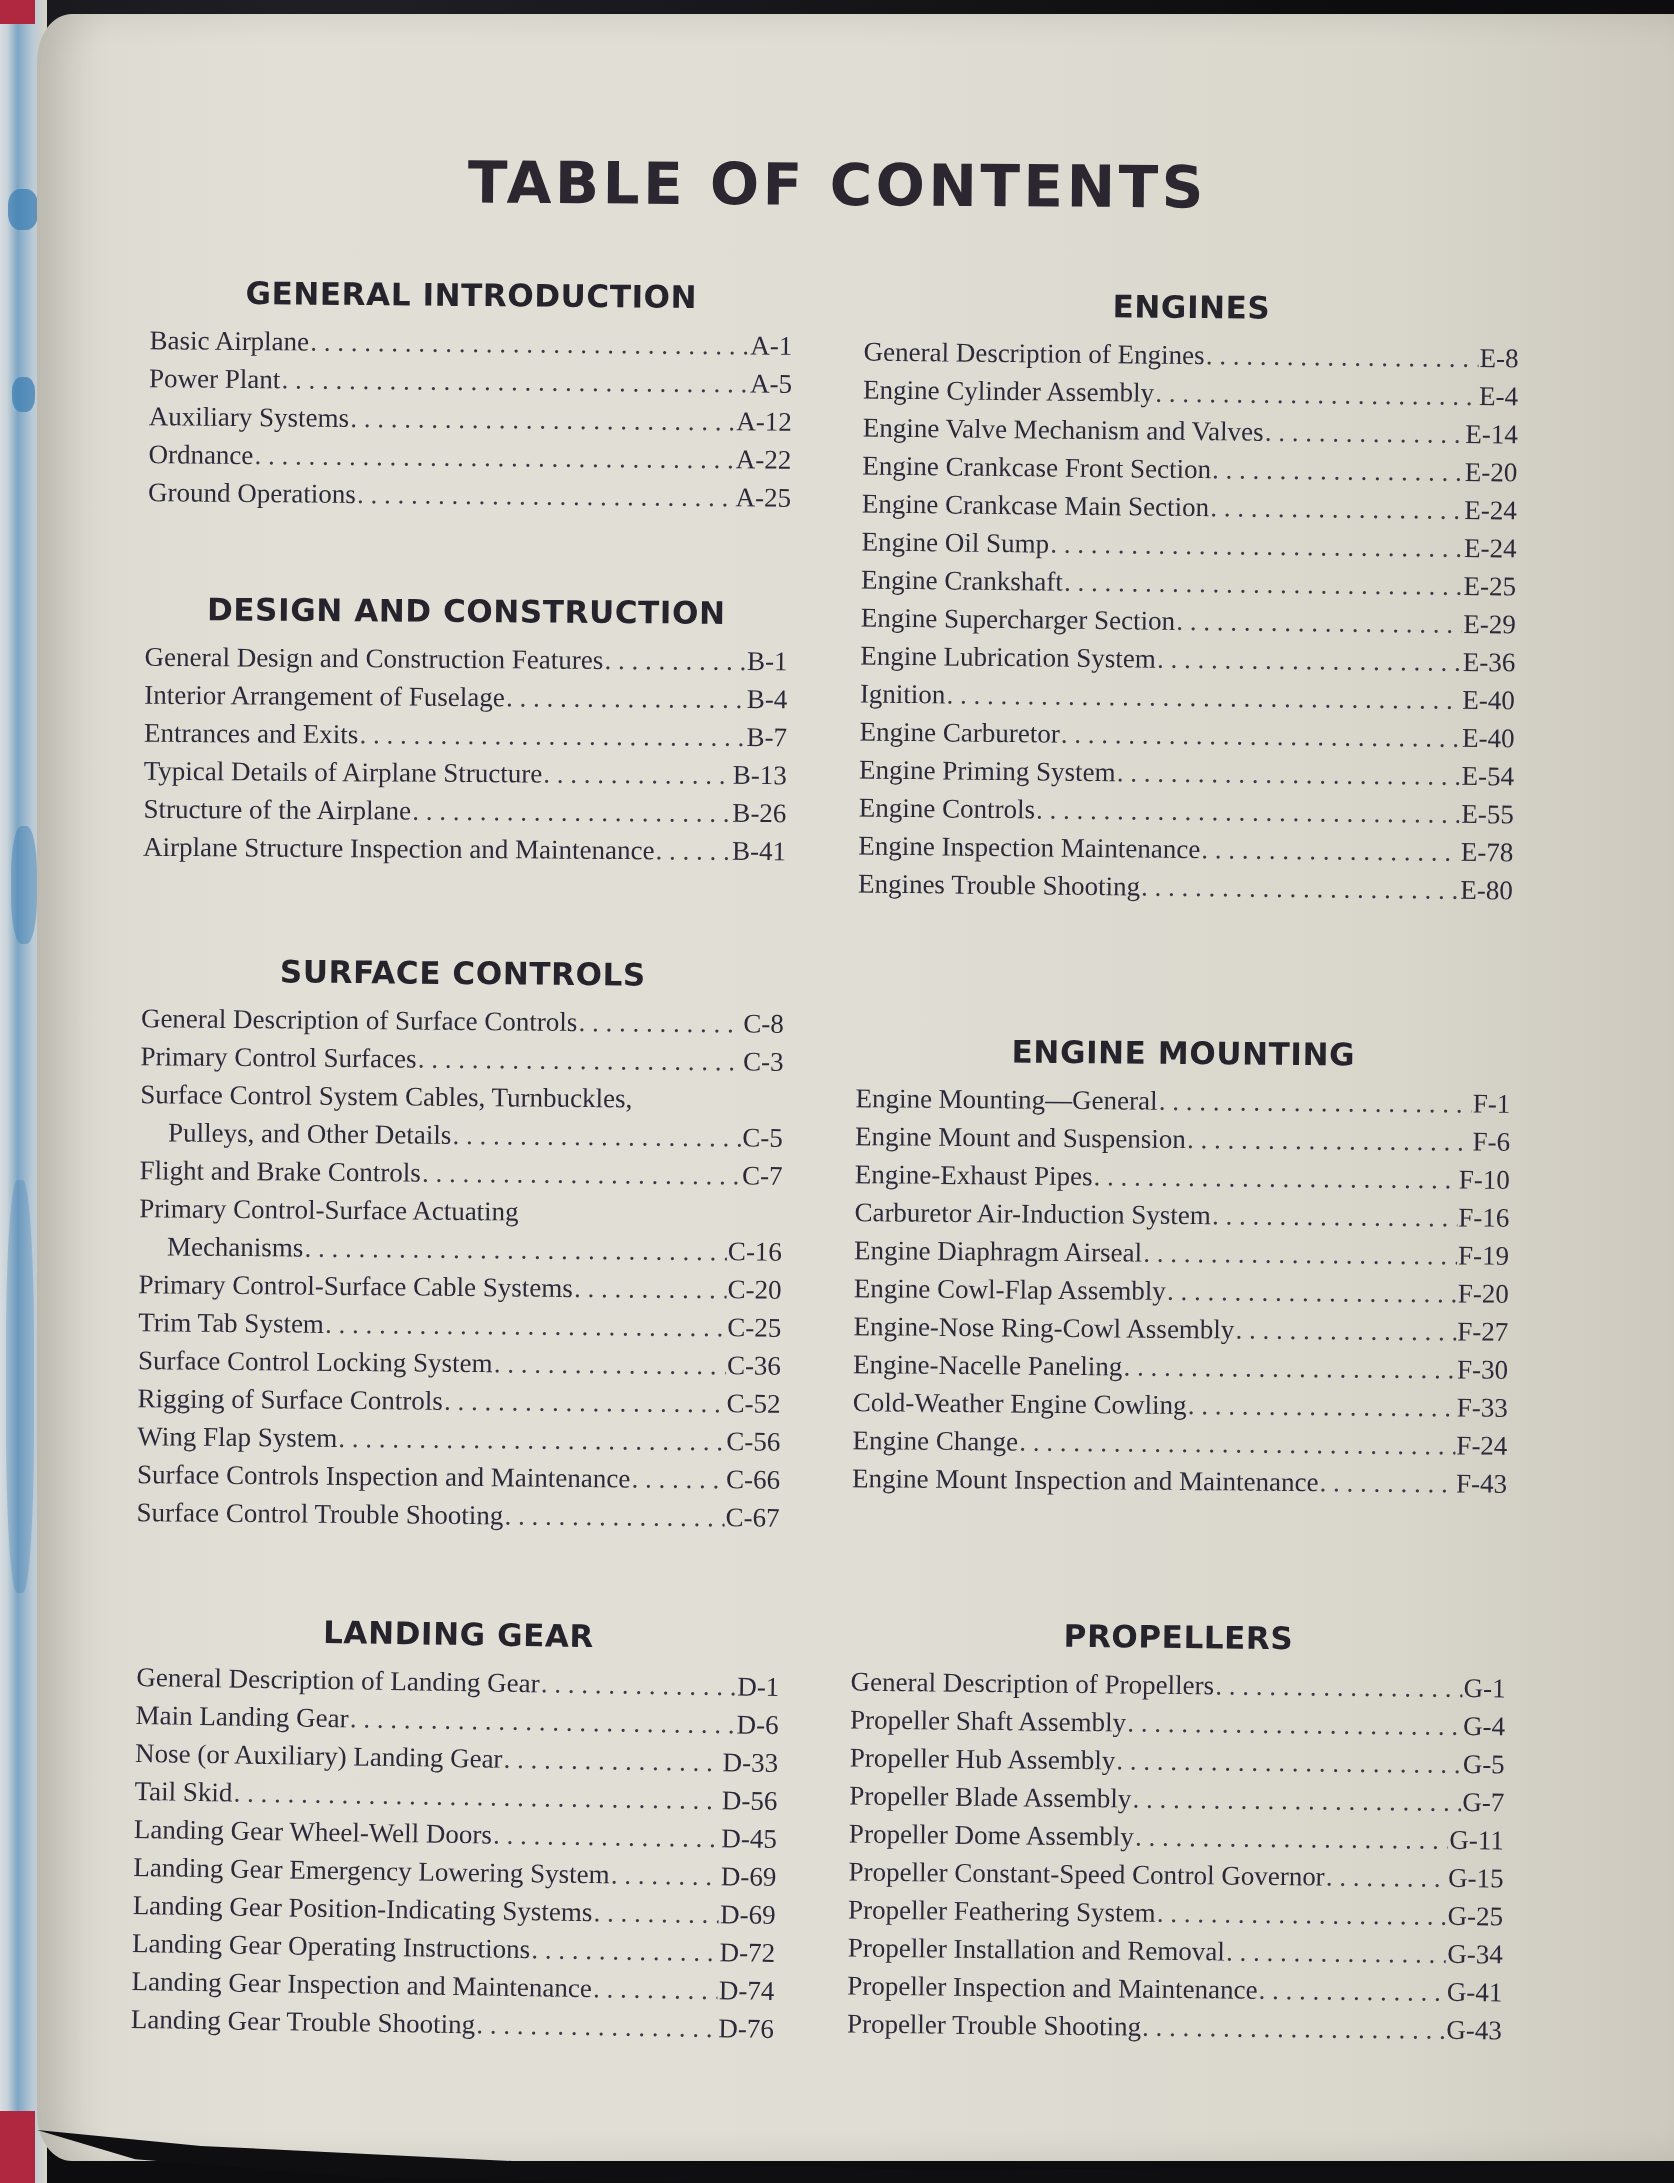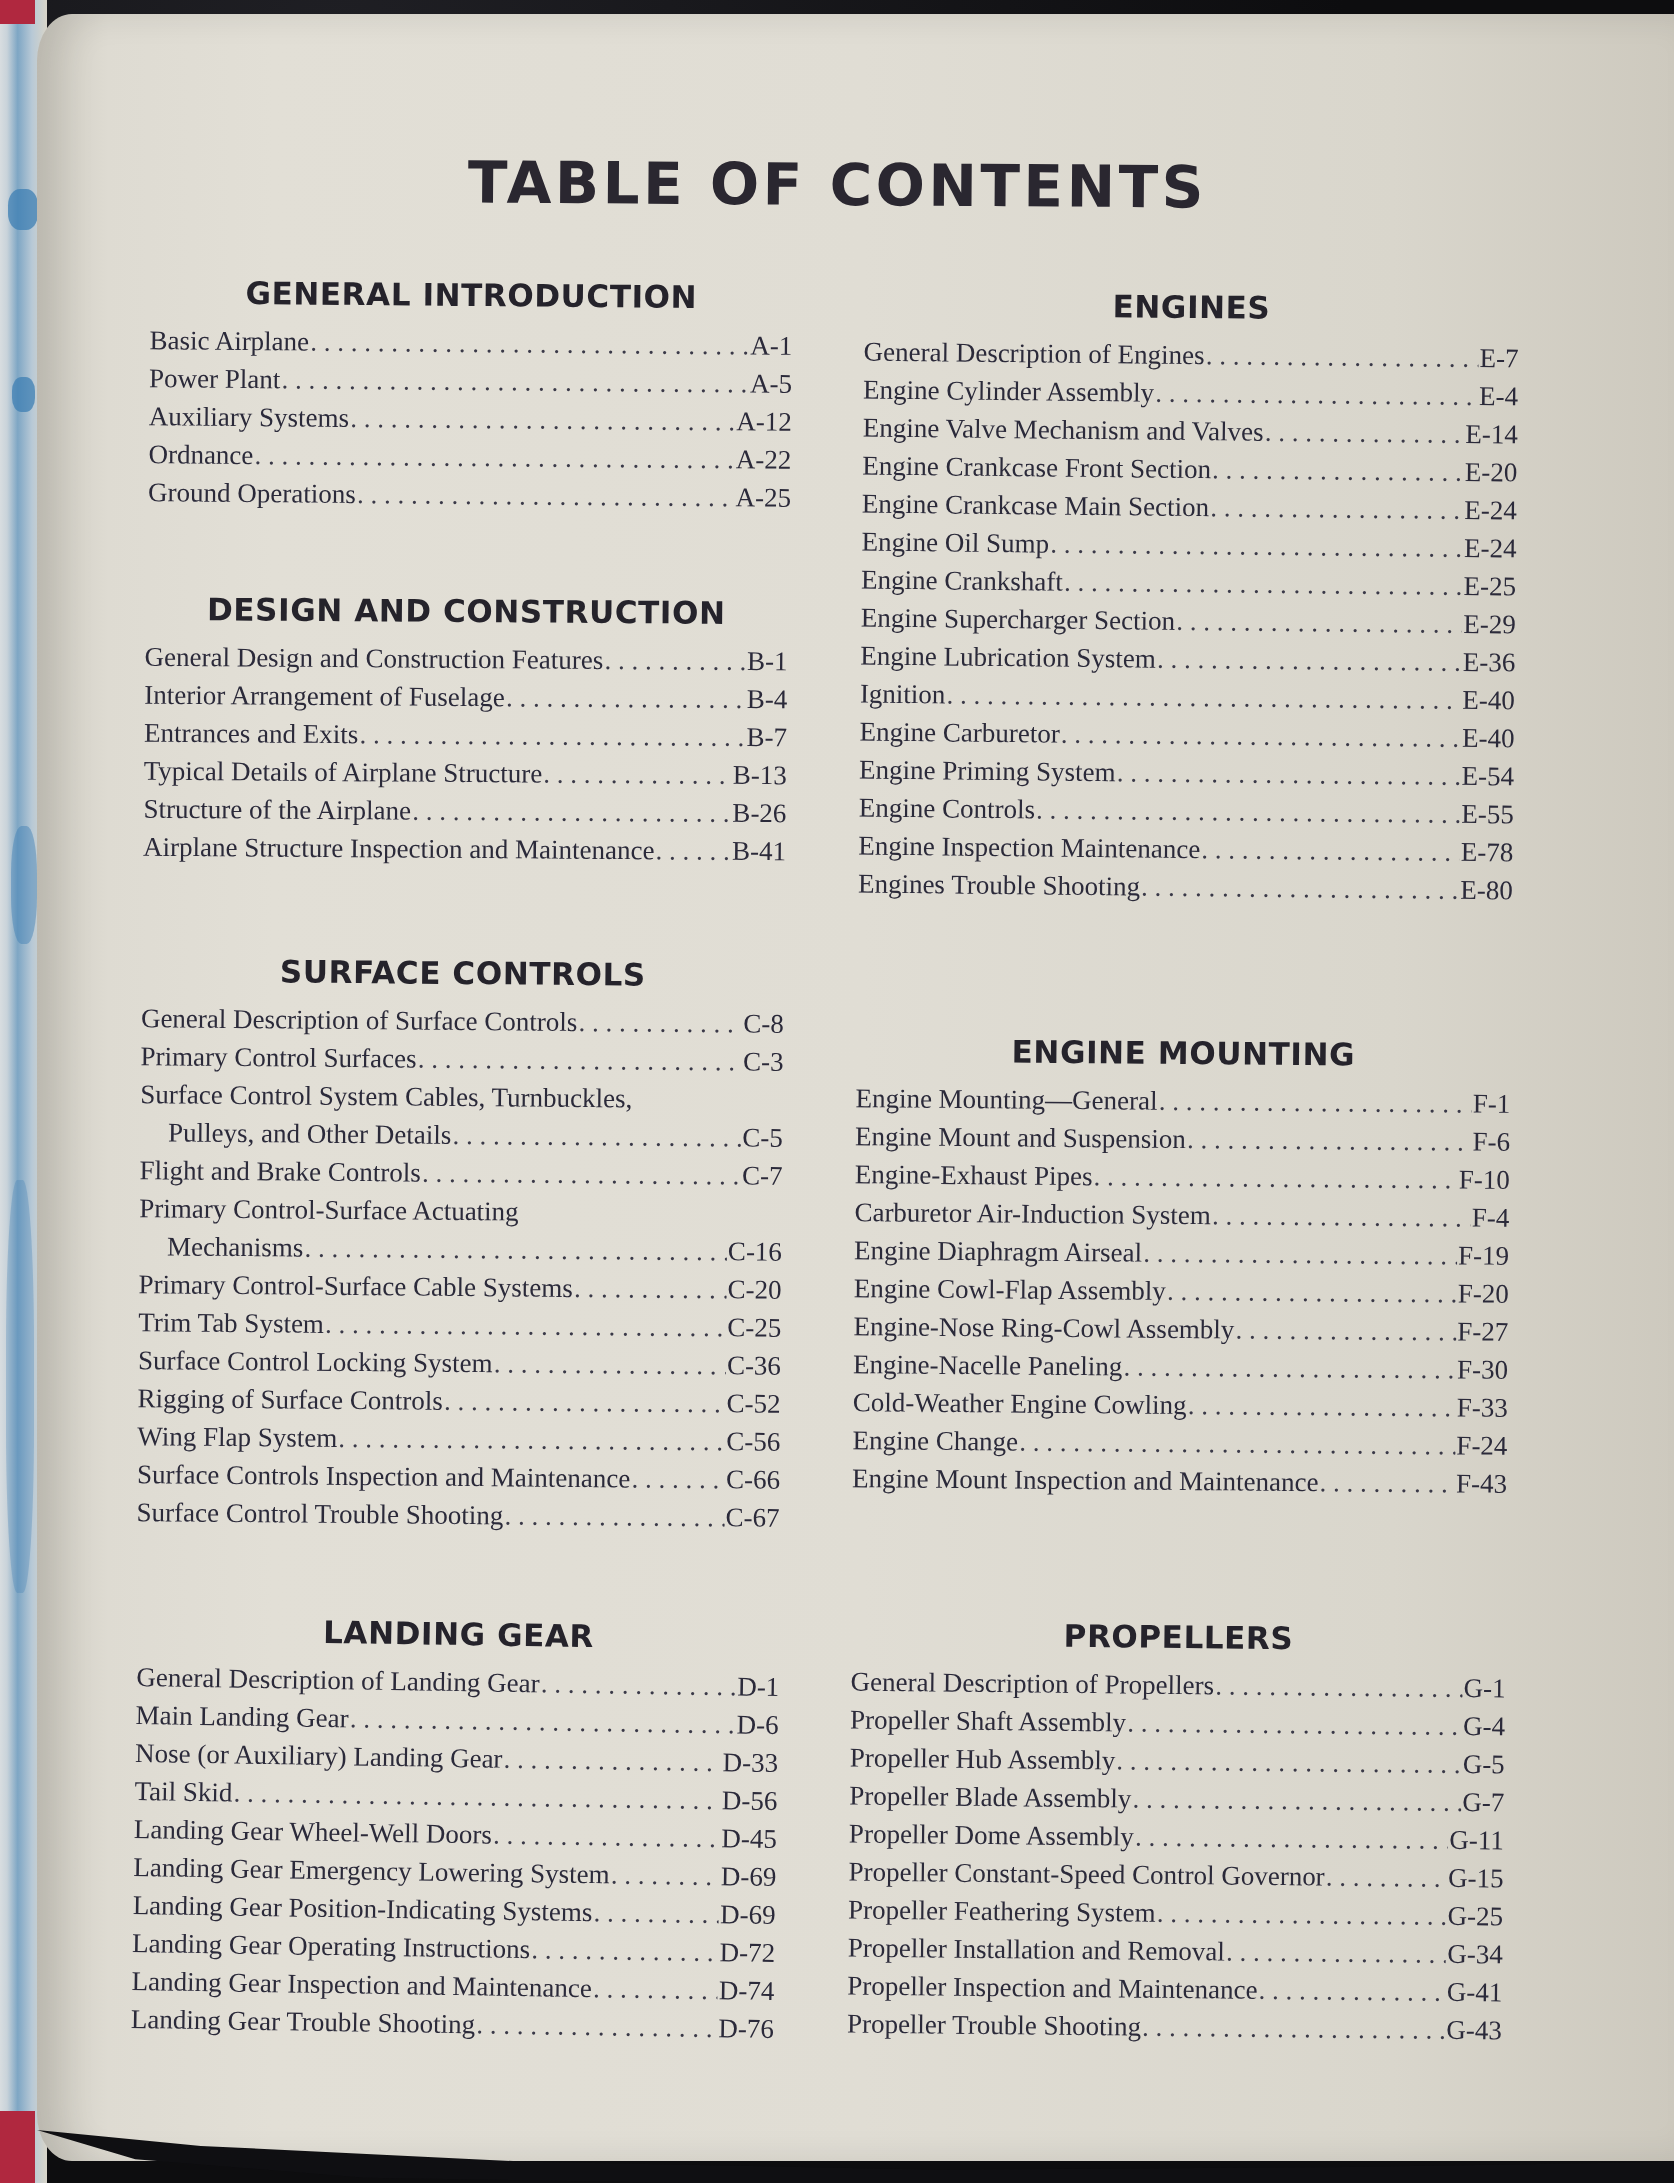--- a/index.html
+++ b/index.html
@@ -263,21 +263,21 @@
       <span class="label">Landing Gear Trouble Shooting</span>
       <span class="leader"></span>
       <span class="page-ref">D-76</span>
     </div>
   </div>
 <div class="section en">
     <h2>ENGINES</h2>
     <div class="entry">
       <span class="label">General Description of Engines</span>
       <span class="leader"></span>
-      <span class="page-ref">E-7</span>
+      <span class="page-ref">E-8</span>
     </div>
     <div class="entry">
       <span class="label">Engine Cylinder Assembly</span>
       <span class="leader"></span>
       <span class="page-ref">E-4</span>
     </div>
     <div class="entry">
       <span class="label">Engine Valve Mechanism and Valves</span>
       <span class="leader"></span>
       <span class="page-ref">E-14</span>
@@ -356,21 +356,21 @@
       <span class="page-ref">F-6</span>
     </div>
     <div class="entry">
       <span class="label">Engine-Exhaust Pipes</span>
       <span class="leader"></span>
       <span class="page-ref">F-10</span>
     </div>
     <div class="entry">
       <span class="label">Carburetor Air-Induction System</span>
       <span class="leader"></span>
-      <span class="page-ref">F-4</span>
+      <span class="page-ref">F-16</span>
     </div>
     <div class="entry">
       <span class="label">Engine Diaphragm Airseal</span>
       <span class="leader"></span>
       <span class="page-ref">F-19</span>
     </div>
     <div class="entry">
       <span class="label">Engine Cowl-Flap Assembly</span>
       <span class="leader"></span>
       <span class="page-ref">F-20</span>

